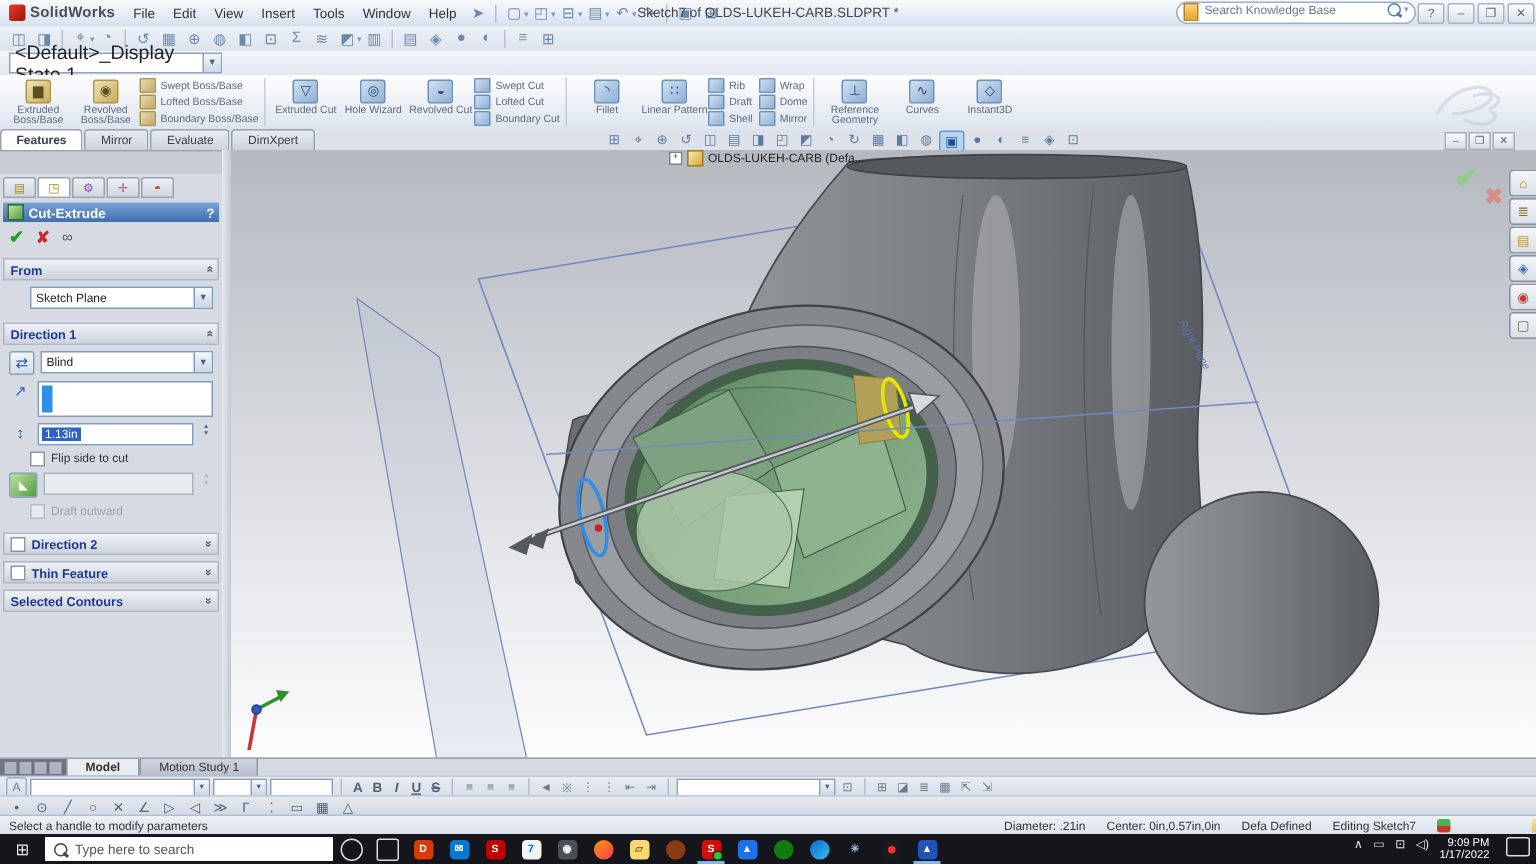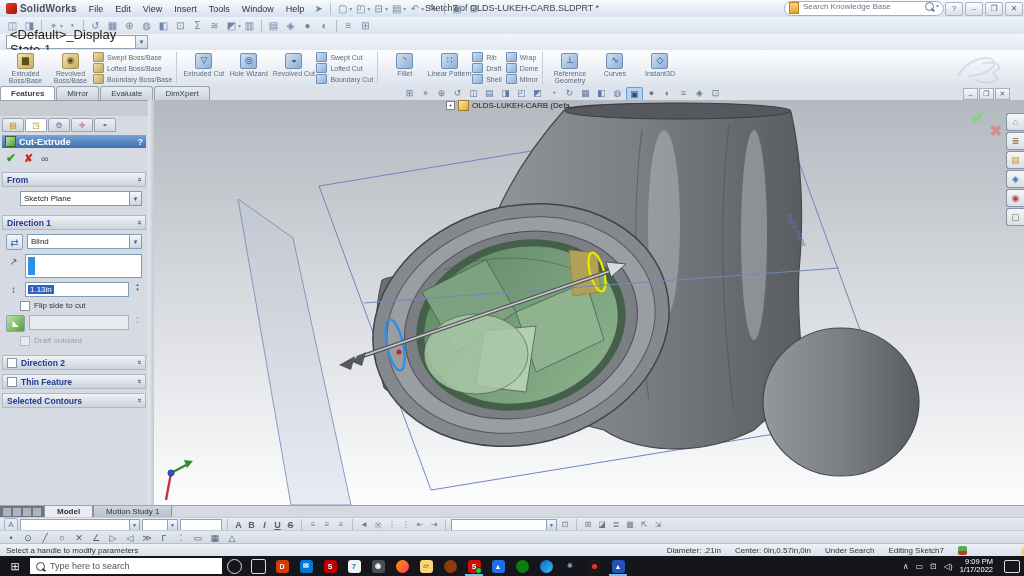--- a/index.html
+++ b/index.html
@@ -151,21 +151,21 @@
   #start{width:30px;height:20px;display:flex;align-items:center;justify-content:center;color:#e8e8e8;font-size:11px;}
   #wsearch{width:180px;height:16px;background:#fff;display:flex;align-items:center;gap:5px;padding:0 6px;color:#555;}
   #wsearch .mag{border-color:#444;}
   #wsearch .mag::after{background:#444;}
   .tba{width:24px;height:20px;display:flex;align-items:center;justify-content:center;position:relative;}
   .appdot{width:13px;height:13px;border-radius:3px;display:flex;align-items:center;justify-content:center;
      font-size:7px;color:#fff;font-weight:bold;}
   .round{border-radius:50%;}
   .tba.active::after{content:"";position:absolute;left:3px;right:3px;bottom:0;height:2px;background:#76b9ed;}
   .badge{position:absolute;right:4px;bottom:2px;width:5px;height:5px;border-radius:50%;background:#35c435;border:1px solid #0d300d;}
-  #tray{margin-left:auto;display:flex;align-items:center;gap:7px;padding-right:4px;}
+  #tray{margin-left:auto;display:flex;gap:7px;padding-right:4px;}
   .tric{color:#e4e4e4;font-size:8px;}
   #clock{text-align:right;font-size:7.5px;line-height:8px;color:#fff;}
   #notif{width:14px;height:11px;border:1px solid #ddd;border-radius:2px;margin-left:4px;}
 </style>
 </head>
 <body>
 
 <div id="titlebar" class="abs">
   <div id="logo">
     <span class="cube"></span>
@@ -656,21 +656,21 @@
   <span class="skic ic" data-glyph="▭"></span>
   <span class="skic ic" data-glyph="▦"></span>
   <span class="skic ic" data-glyph="△"></span>
 </div>
 
 <div id="status" class="abs">
   <span>Select a handle to modify parameters</span>
   <div class="right">
     <span>Diameter: .21in</span>
     <span>Center: 0in,0.57in,0in</span>
-    <span>Under Search</span>
+    <span>Defa Defined</span>
     <span>Editing Sketch7</span>
     <span class="stic" style="background:linear-gradient(#4fae4f 50%,#c23a2a 50%);"></span>
     <span class="stic" style="background:linear-gradient(135deg,#ffe9a8,#d8a93c);margin-left:40px;"></span>
   </div>
 </div>
 
 <div id="taskbar" class="abs">
   <div id="start" class="ic" data-glyph="⊞"></div>
   <div id="wsearch">
     <span class="mag"></span>

